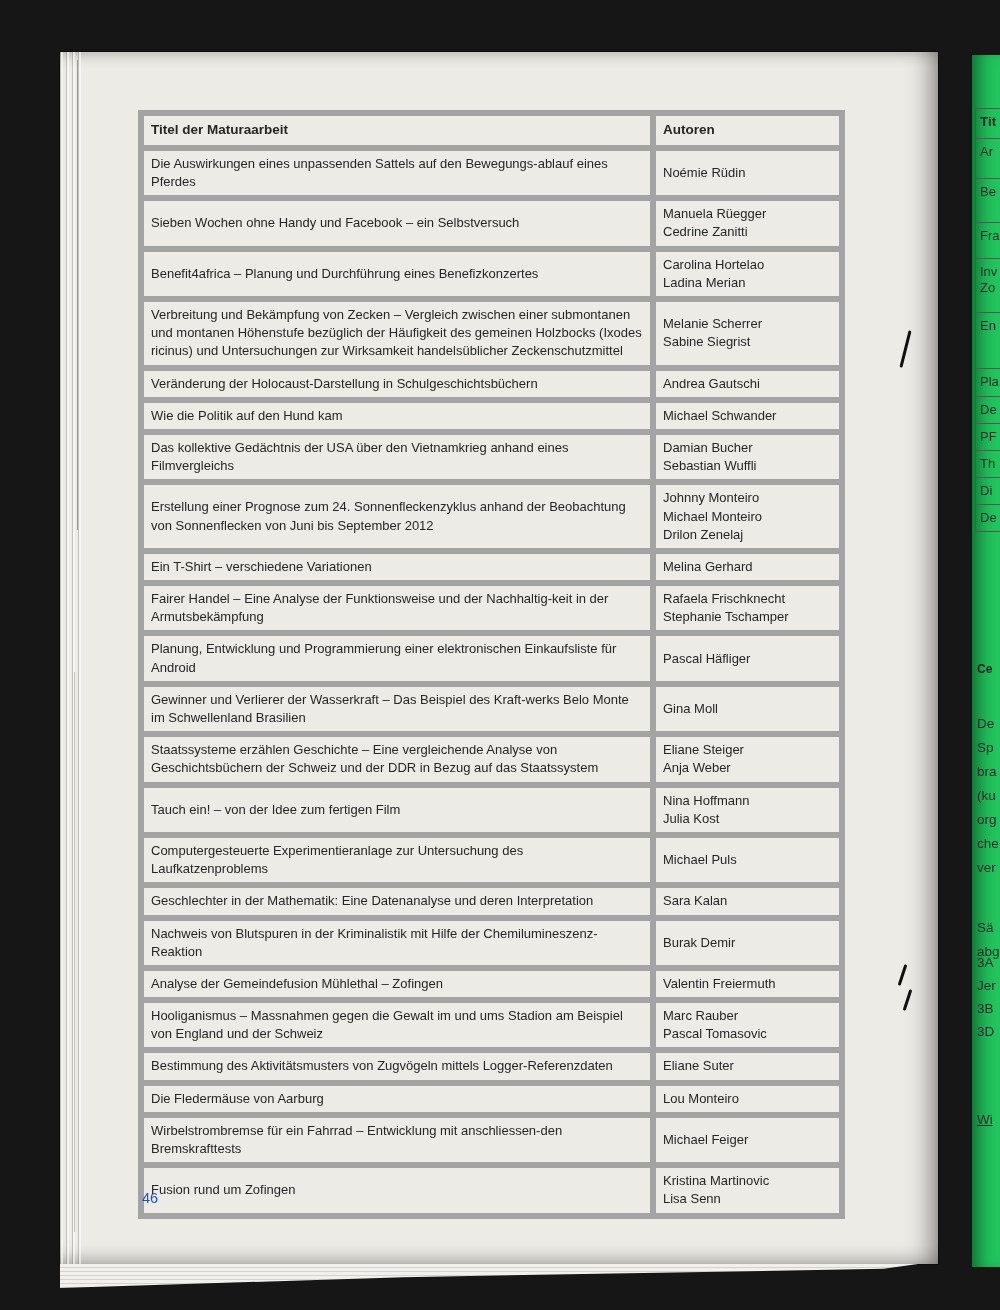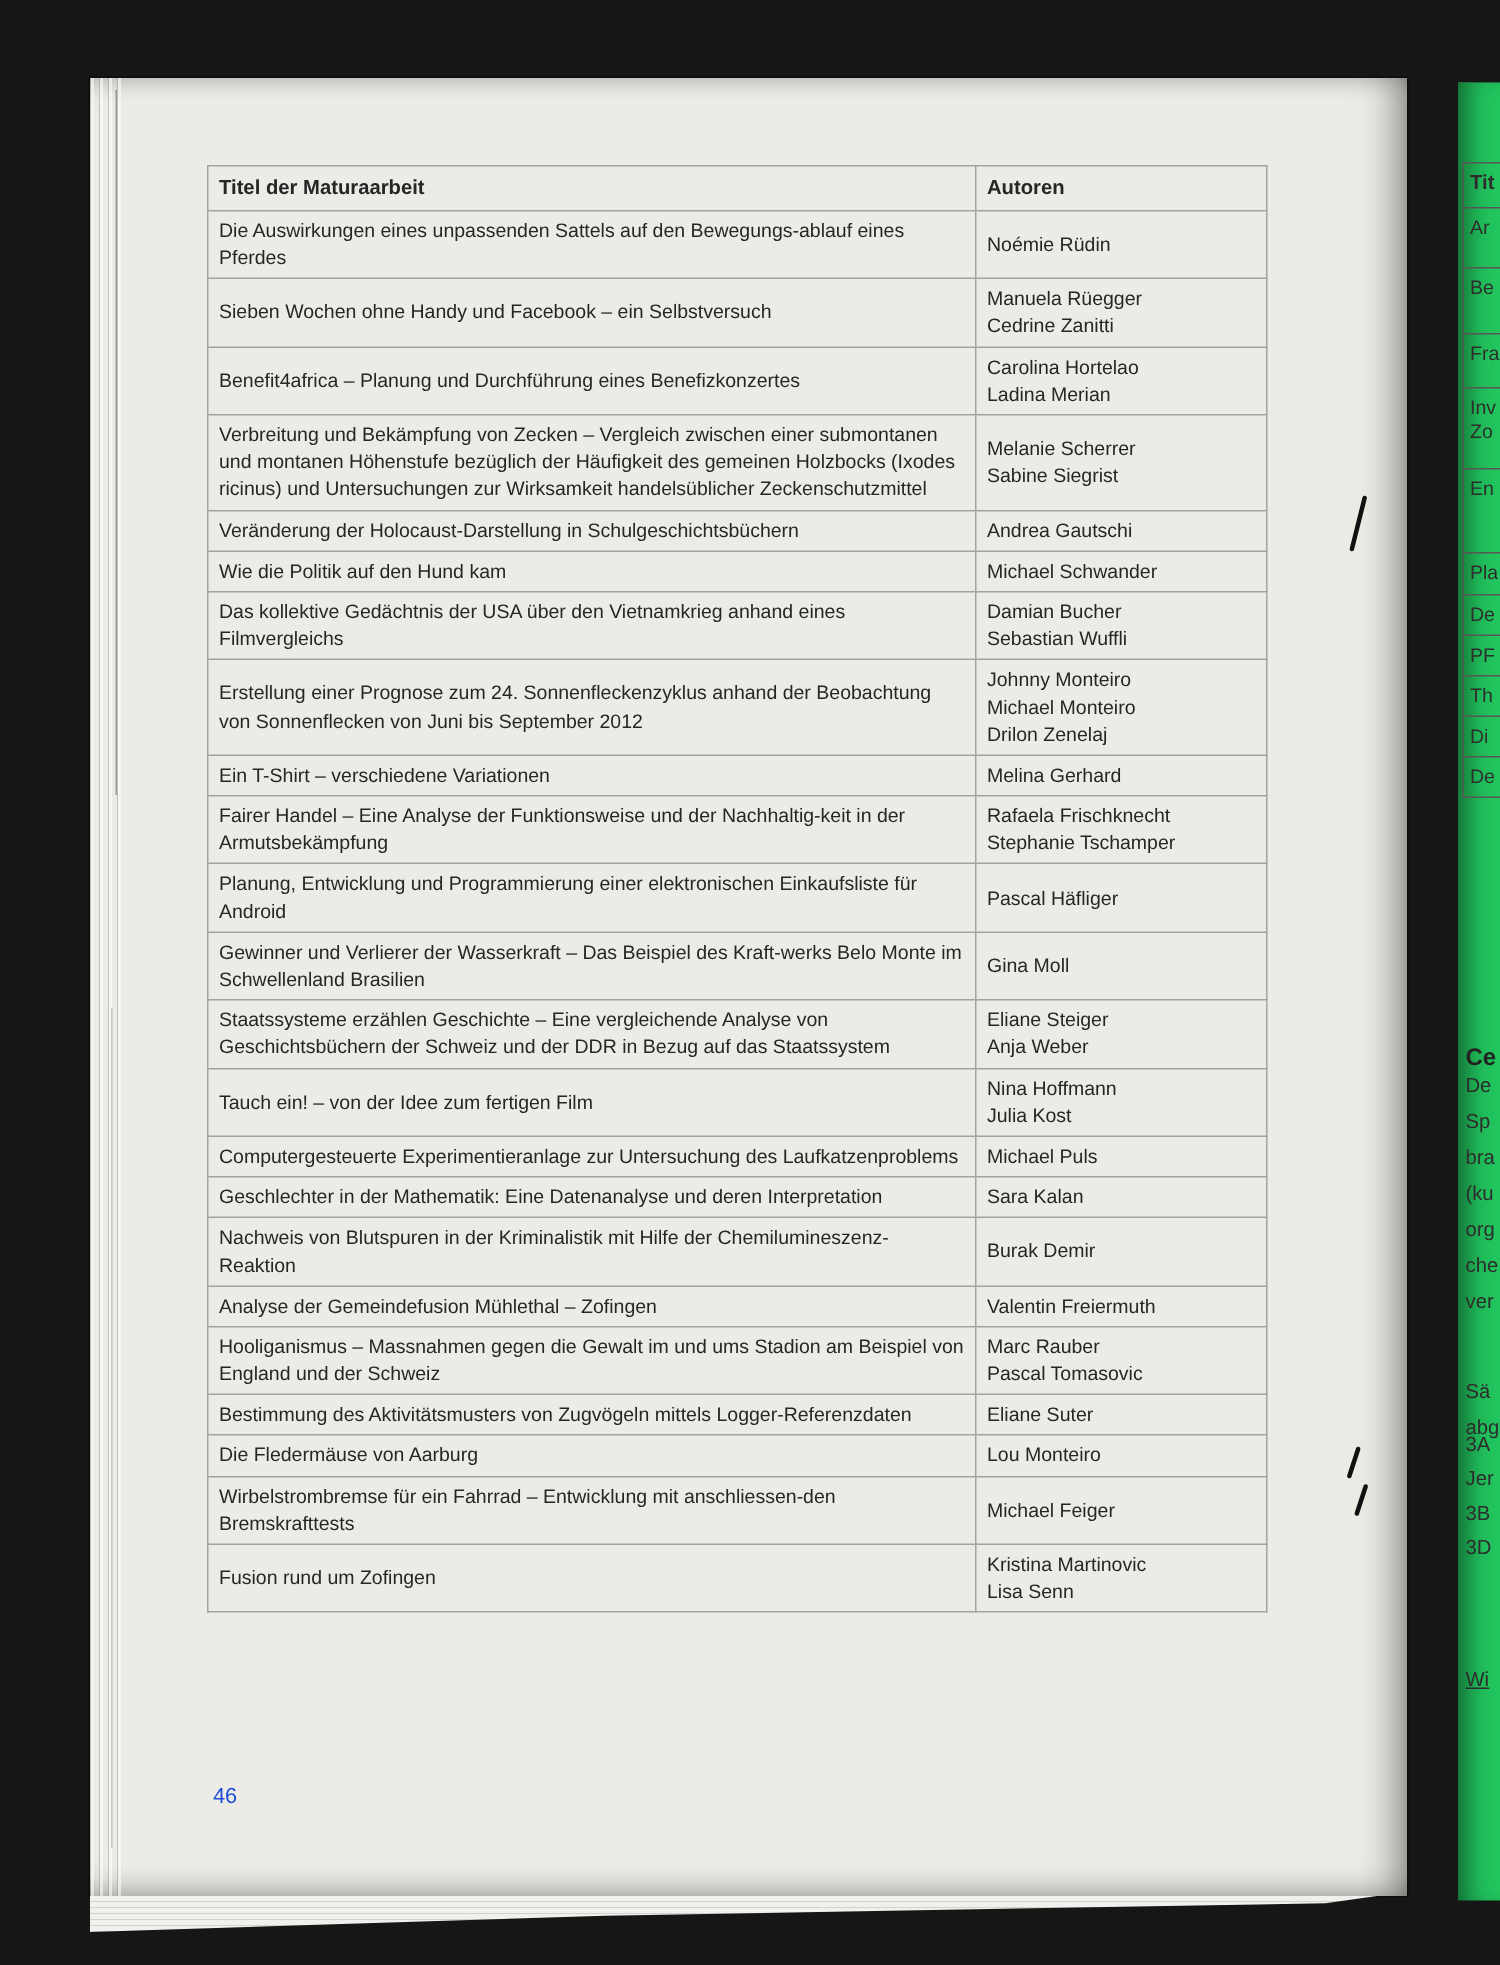--- a/index.html
+++ b/index.html
@@ -39,21 +39,21 @@
     background:#a5a29a; opacity:.55;
   }
 
   
   table.thesis-table {
     position:absolute; left:78px; top:58px; width:707px;
     border-collapse:collapse;
     font-size:13px; line-height:1.4; color:#262626;
   }
   .thesis-table th, .thesis-table td {
-    border:1px solid #a3a3a3;
+    border:6px solid #a3a3a3;
     padding:4px 7px;
     text-align:left;
     vertical-align:middle;
   }
   .thesis-table th { font-size:13.5px; font-weight:bold; padding:5px 7px; }
   th.title-col { width:512px; }
   td.authors-cell, th.authors-col { white-space:pre-line; }
 
   .page-number {
     position:absolute; left:82px; top:1138px;
@@ -81,22 +81,22 @@
   }
   .rp-cell {
     border-bottom:1px solid #565656;
     font-size:13px; color:#2d2d2d;
     padding:5px 0 0 4px;
     white-space:pre-line; line-height:1.25;
     overflow:hidden;
   }
   .rp-cell.bold { font-weight:bold; font-size:13.5px; }
   .rp-heading {
-    position:absolute; left:5px; top:642px;
-    font-size:16px; font-weight:bold; color:#222;
+    position:absolute; left:5px; top:607px;
+    font-size:12px; font-weight:bold; color:#222;
   }
   .rp-text {
     position:absolute; left:5px;
     font-size:13.5px; color:#2d2d2d;
     line-height:24px; white-space:pre-line;
   }
   .rp-text.g2 { top:657px; }
   .rp-text.g3 { top:861px; }
   .rp-text.g4 { top:896px; line-height:23px; }
   .rp-text.g5 { top:1053px;text-decoration:underline; }

